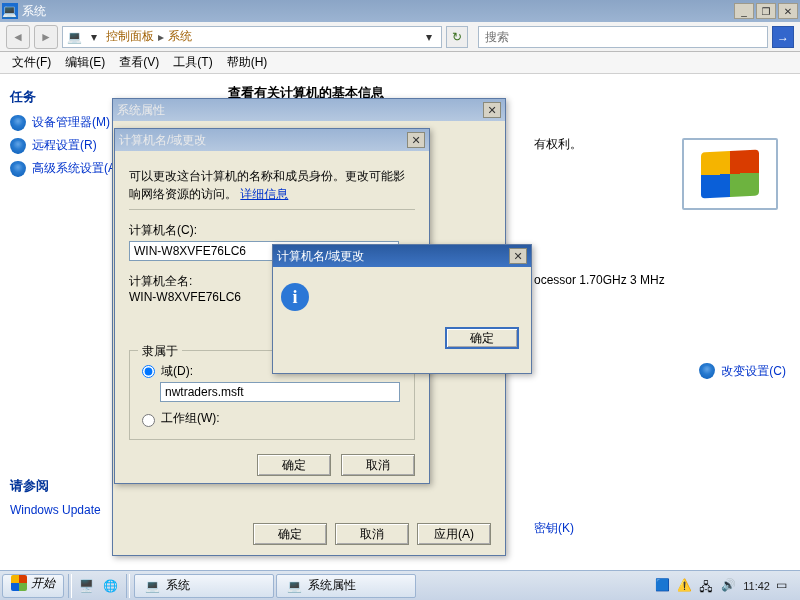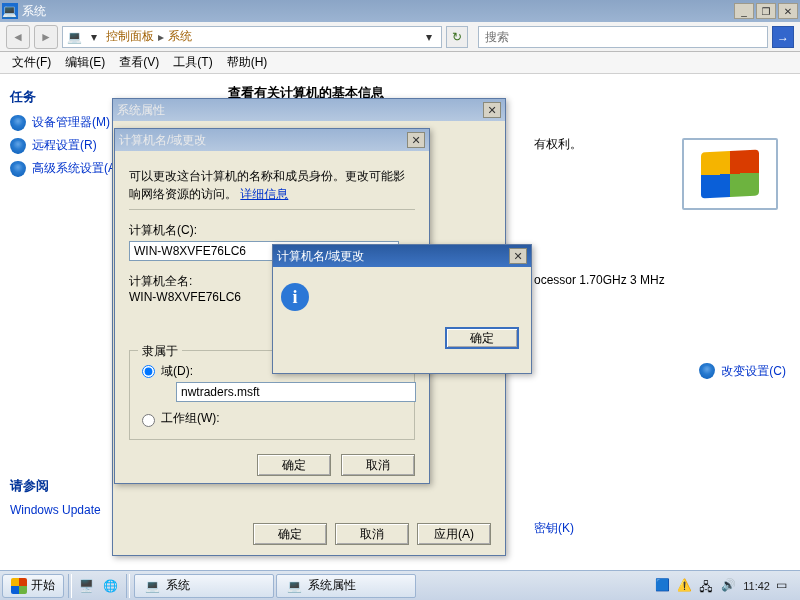--- a/index.html
+++ b/index.html
@@ -73,21 +73,21 @@
   .dlg2-btns{display:flex;gap:10px;justify-content:flex-end;margin-top:14px;}
 
   
   .dlg3{left:272px;top:244px;width:260px;height:130px;z-index:50;}
   .info-row{display:flex;gap:12px;align-items:flex-start;margin:16px 8px;}
   .info-icon{width:28px;height:28px;border-radius:50%;background:#2b77d6;color:#fff;display:flex;align-items:center;justify-content:center;font-weight:bold;font-size:18px;font-family:Georgia,serif;}
   .dlg3-btns{display:flex;justify-content:flex-end;padding:0 12px 10px;}
 
   
   .taskbar{position:absolute;left:0;right:0;bottom:0;height:30px;background:linear-gradient(#dde5ef,#c7d4e6);border-top:1px solid #9cb4d2;display:flex;align-items:center;padding:0 2px;gap:2px;}
-  .start{height:24px;padding:0 8px;background:linear-gradient(#f2f6fb,#d7e2ef);border:1px solid #9cb4d2;border-radius:3px;display:flex;align-items:center;gap:4px;cursor:pointer;}
+  .start{height:24px;padding:0 8px;background:linear-gradient(#f2f6fb,#d7e2ef);border:1px solid #9cb4d2;border-radius:3px;display:flex;align-items:flex-start;gap:4px;cursor:pointer;font-style:italic;}
   .winlogo{width:16px;height:16px;background:conic-gradient(#d93c00 0 25%,#6db33f 0 50%,#0a5fd8 0 75%,#f5b400 0);border-radius:2px;}
   .tb-sep{width:4px;height:24px;border-left:1px solid #9cb4d2;border-right:1px solid #fff;margin:0 2px;}
   .ql{width:22px;height:22px;display:flex;align-items:center;justify-content:center;cursor:pointer;}
   .taskbtn{height:24px;padding:0 10px;background:linear-gradient(#f2f6fb,#d7e2ef);border:1px solid #9cb4d2;border-radius:2px;display:flex;align-items:center;gap:6px;cursor:pointer;min-width:140px;}
   .tray{margin-left:auto;display:flex;align-items:center;gap:6px;padding:0 6px;}
   .trayicon{width:16px;height:16px;}
   .clock{font-size:11px;color:#222;}
 
   input[type=text]{font-family:inherit;}
 </style>
@@ -199,21 +199,21 @@
     <div>WIN-W8XVFE76LC6</div>
     <div style="display:flex;justify-content:flex-end;margin-top:4px;">
        <button class="winbtn" style="min-width:28px">他</button>
     </div>
     <div class="groupbox">
       <span class="legend">隶属于</span>
       <div class="radio-row">
         <input type="radio" name="mo" checked="" style="">
         <span>域(D):</span>
       </div>
-      <input class="txt" type="text" style="margin-left: 34px; width: 240px;" value="nwtraders.msft">
+      <input class="txt" type="text" style="margin-left: 18px; width: 240px;" value="nwtraders.msft">
       <div class="radio-row" style="margin-top:8px;align-items:flex-end;">
         <input type="radio" name="mo" style="">
         <span>工作组(W):</span>
       </div>
     </div>
     <div class="dlg2-btns">
       <button class="winbtn">确定</button>
       <button class="winbtn">取消</button>
     </div>
   </div>

